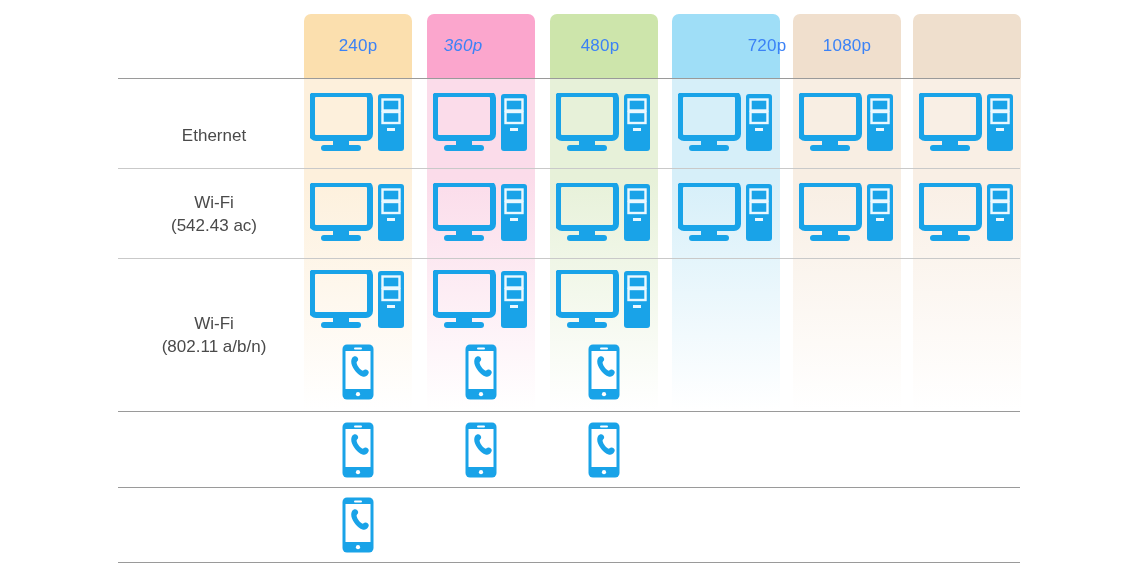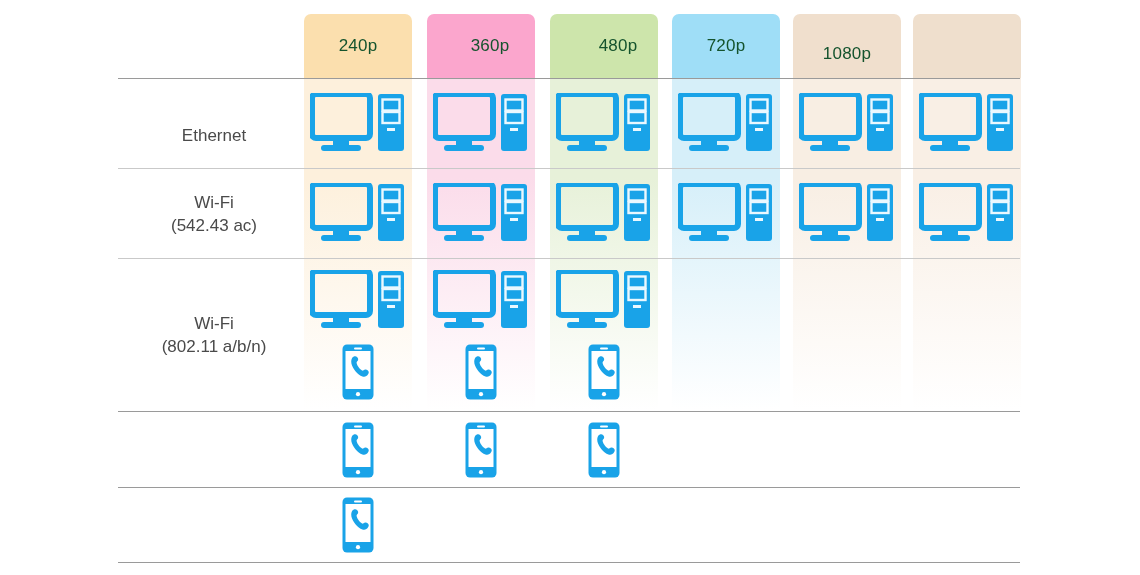--- a/index.html
+++ b/index.html
@@ -28,21 +28,21 @@
   }
   .colbg .fade{
     position:absolute;left:0;top:64px;right:0;height:332px;
   }
 
   
   .colhead{
     position:absolute;
     top:14px;height:64px;width:108px;
     display:flex;align-items:center;justify-content:center;
-    font-size:17px;color:#14532d;
+    font-size:17px;color:#3b82f6;
     letter-spacing:.2px;
   }
 
   
   .corner{position:absolute;left:118px;top:12px;width:192px;height:68px;}
   .corner svg{position:absolute;left:0;top:0;}
   .corner .lbl{position:absolute;font-size:17px;color:#4a4a4a;white-space:nowrap;}
   .corner .res{left:84px;top:25px;}
   .corner .net{left:8px;top:48px;}
 
@@ -96,30 +96,30 @@
   </div>
   <div class="colbg" style="left:913px;height:396px;">
     <div class="head" style="background: rgb(239, 223, 205);"></div>
     <div class="fade" style="background: linear-gradient(rgb(249, 239, 229) 0%, rgb(249, 239, 229) 30%, rgba(255, 255, 255, 0) 100%);"></div>
   </div>
 
 
   <div class="colhead" style="left:304px;">
     <span>240p</span>
   </div>
-  <div class="colhead" style="left:436px;">
+  <div class="colhead" style="left:409px;font-style:italic;">
     <span>360p</span>
   </div>
-  <div class="colhead" style="left:564px;">
+  <div class="colhead" style="left:546px;">
     <span>480p</span>
   </div>
-  <div class="colhead" style="left:672px;">
+  <div class="colhead" style="left:672px;padding-left:41px;">
     <span>720p</span>
   </div>
-  <div class="colhead" style="left:793px;margin-top:8px;">
+  <div class="colhead" style="left:793px;">
     <span>1080p</span>
   </div>
 
   <div class="hr" style="top:78px;"></div>
   <div class="hr light" style="top:168px;"></div>
   <div class="hr light" style="top:258px;"></div>
   <div class="hr" style="top:411px;"></div>
   <div class="hr" style="top:487px;"></div>
   <div class="hr" style="top:562px;"></div>
 

